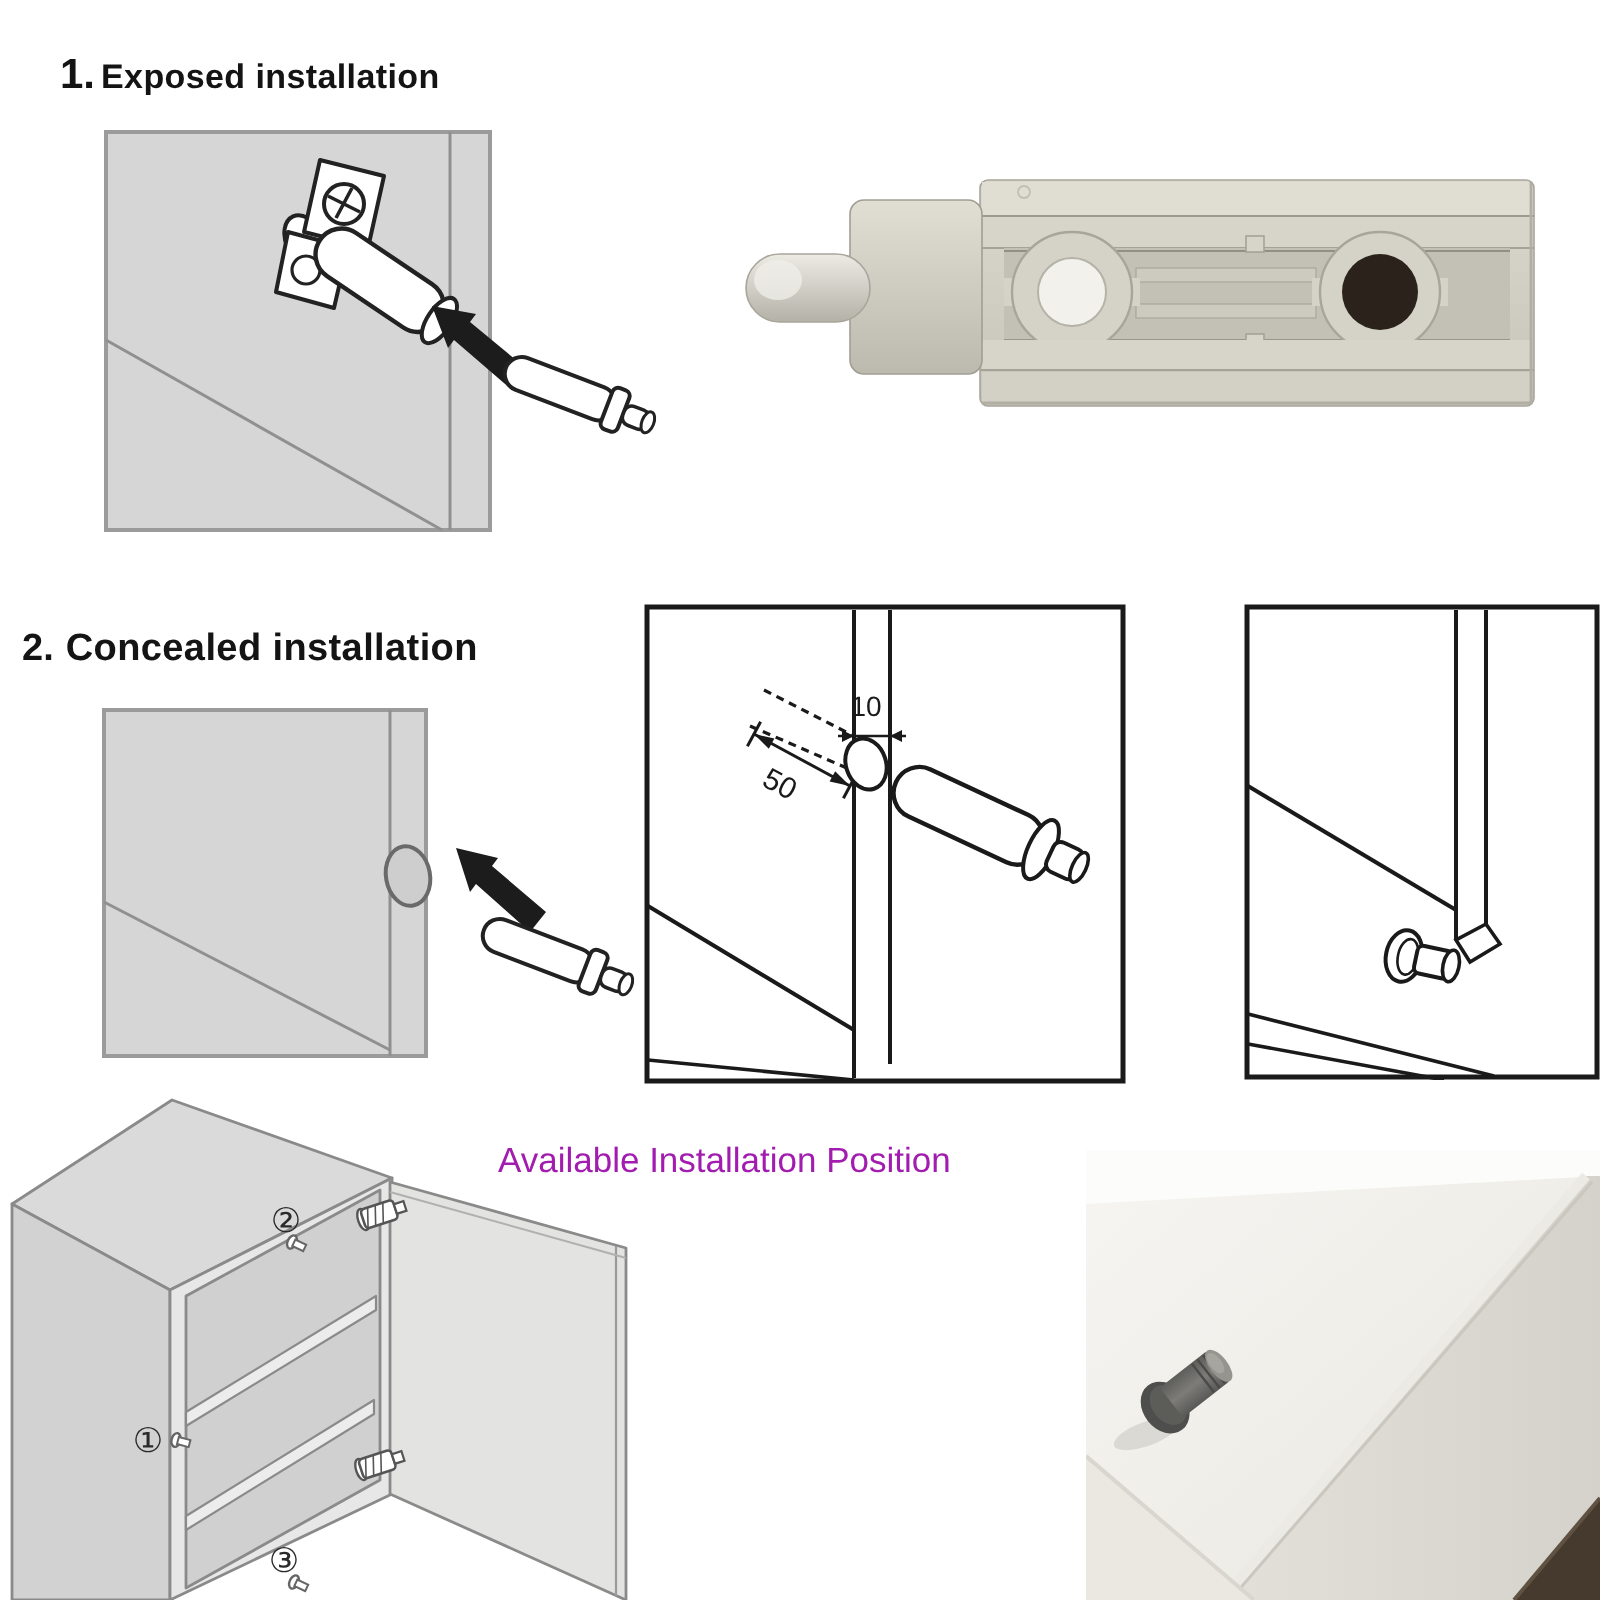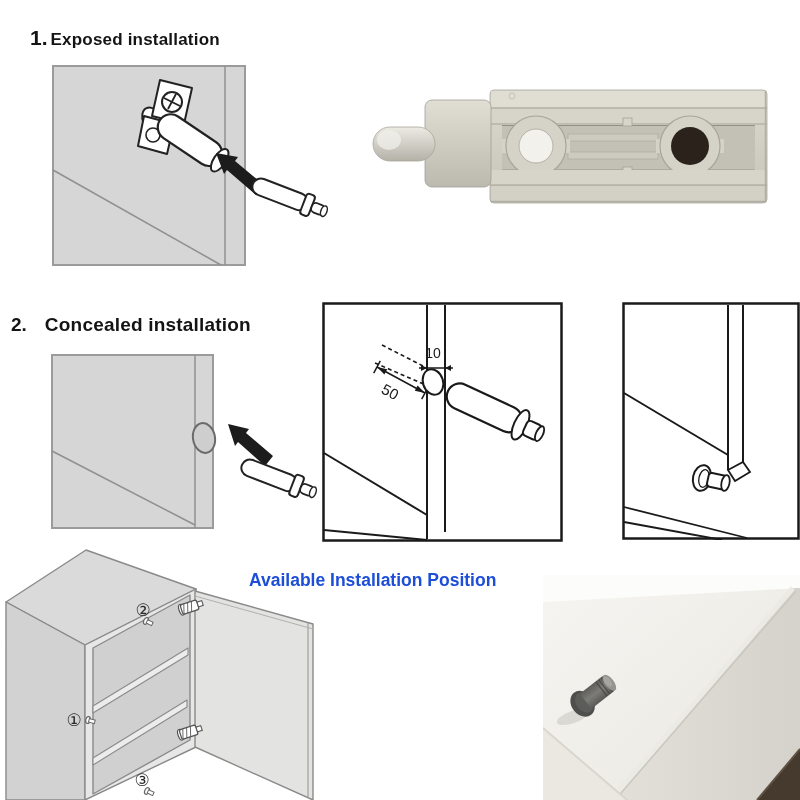--- a/index.html
+++ b/index.html
@@ -6,22 +6,22 @@
   #stage{
     position:relative;width:800px;height:800px;background:#ffffff;overflow:hidden;
     font-family:"Liberation Sans",sans-serif;color:#161616;
   }
   .hdr{position:absolute;display:flex;align-items:baseline;font-weight:bold;color:#141414;}
   .hdr .num{font-size:21px;}
   .hdr .ttl{font-size:17px;margin-left:3px;letter-spacing:0.2px;}
   #hdr1{left:30px;top:26px;}
   #hdr2{left:11px;top:314px;}
   #hdr2 .num{font-size:19px;}
-  #hdr2 .ttl{font-size:19px;margin-left:18px;}
-  #caption{position:absolute;left:249px;top:570px;font-size:17.5px;font-weight:bold;color:#1d4ed8;}
+  #hdr2 .ttl{font-size:19px;margin-left:6px;}
+  #caption{position:absolute;left:249px;top:570px;font-size:17.5px;font-weight:normal;color:#a21caf;}
   svg{position:absolute;display:block;}
   #draw-exposed{left:40px;top:58px;}
   #photo-product{left:368px;top:82px;}
   #draw-concealed{left:35px;top:345px;}
   #tech-left{left:322px;top:302px;}
   #tech-right{left:622px;top:302px;}
   #cabinet{left:0px;top:548px;}
   #photo-installed{left:543px;top:575px;}
   text{font-family:"Liberation Sans",sans-serif;}
   text.marker{font-family:"DejaVu Sans",sans-serif;}

